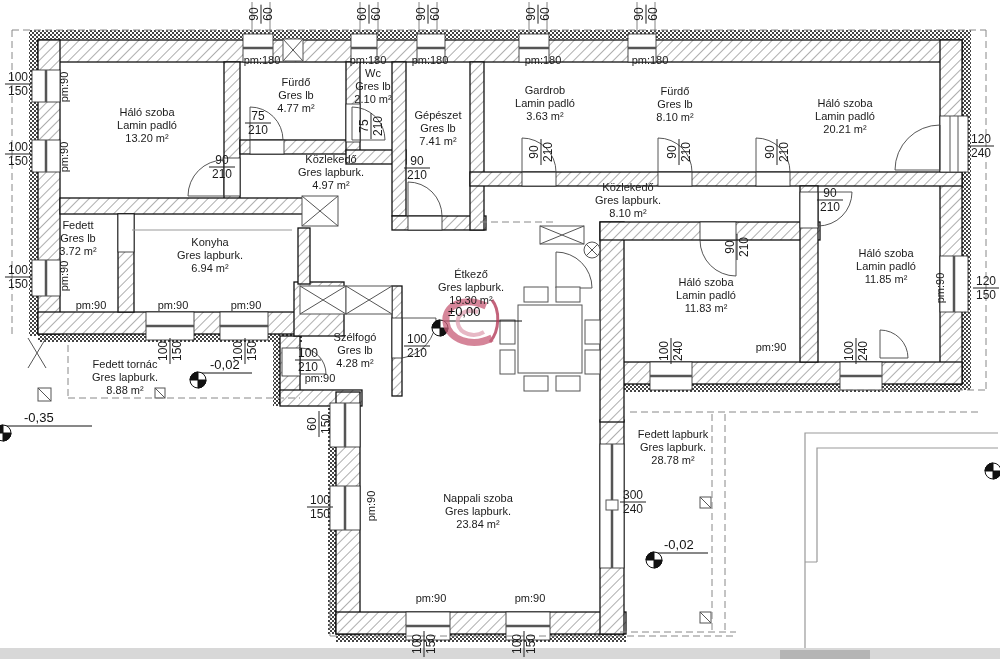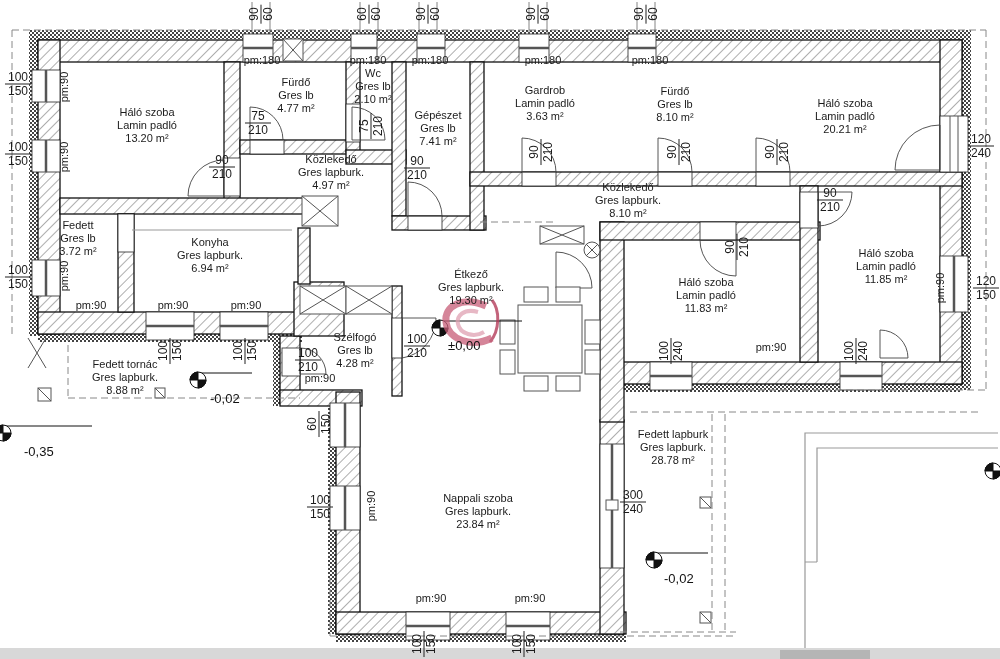--- a/index.html
+++ b/index.html
@@ -8,21 +8,21 @@
   #plan-svg{position:absolute;left:0;top:0;}
   .lbl{position:absolute;transform:translate(-50%,-50%);text-align:center;color:#1b1b1b;white-space:nowrap;}
   .room{font-size:11px;line-height:13px;}
   .room span{display:block;}
   .dim{font-size:12px;line-height:13px;}
   .dim span{display:block;padding:0 3px;}
   .dim .t{border-bottom:1px solid #222;}
   .dimv{transform:translate(-50%,-50%) rotate(-90deg);}
   .pm{position:absolute;transform:translate(-50%,-50%);font-size:11px;color:#1b1b1b;white-space:nowrap;}
   .pmv{transform:translate(-50%,-50%) rotate(-90deg);}
-  .lvl{position:absolute;font-size:13px;color:#111;white-space:nowrap;margin-top:34px;}
+  .lvl{position:absolute;font-size:13px;color:#111;white-space:nowrap;}
   .wm-text{position:absolute;left:476px;top:300px;font-size:34px;font-weight:bold;
            color:#9a9a9a;opacity:.8;letter-spacing:1px;line-height:40px;}
 </style>
 </head>
 <body>
 
 <div id="stage">
 
 <svg id="plan-svg" width="1000" height="659" viewBox="0 0 1000 659">
   <defs>

